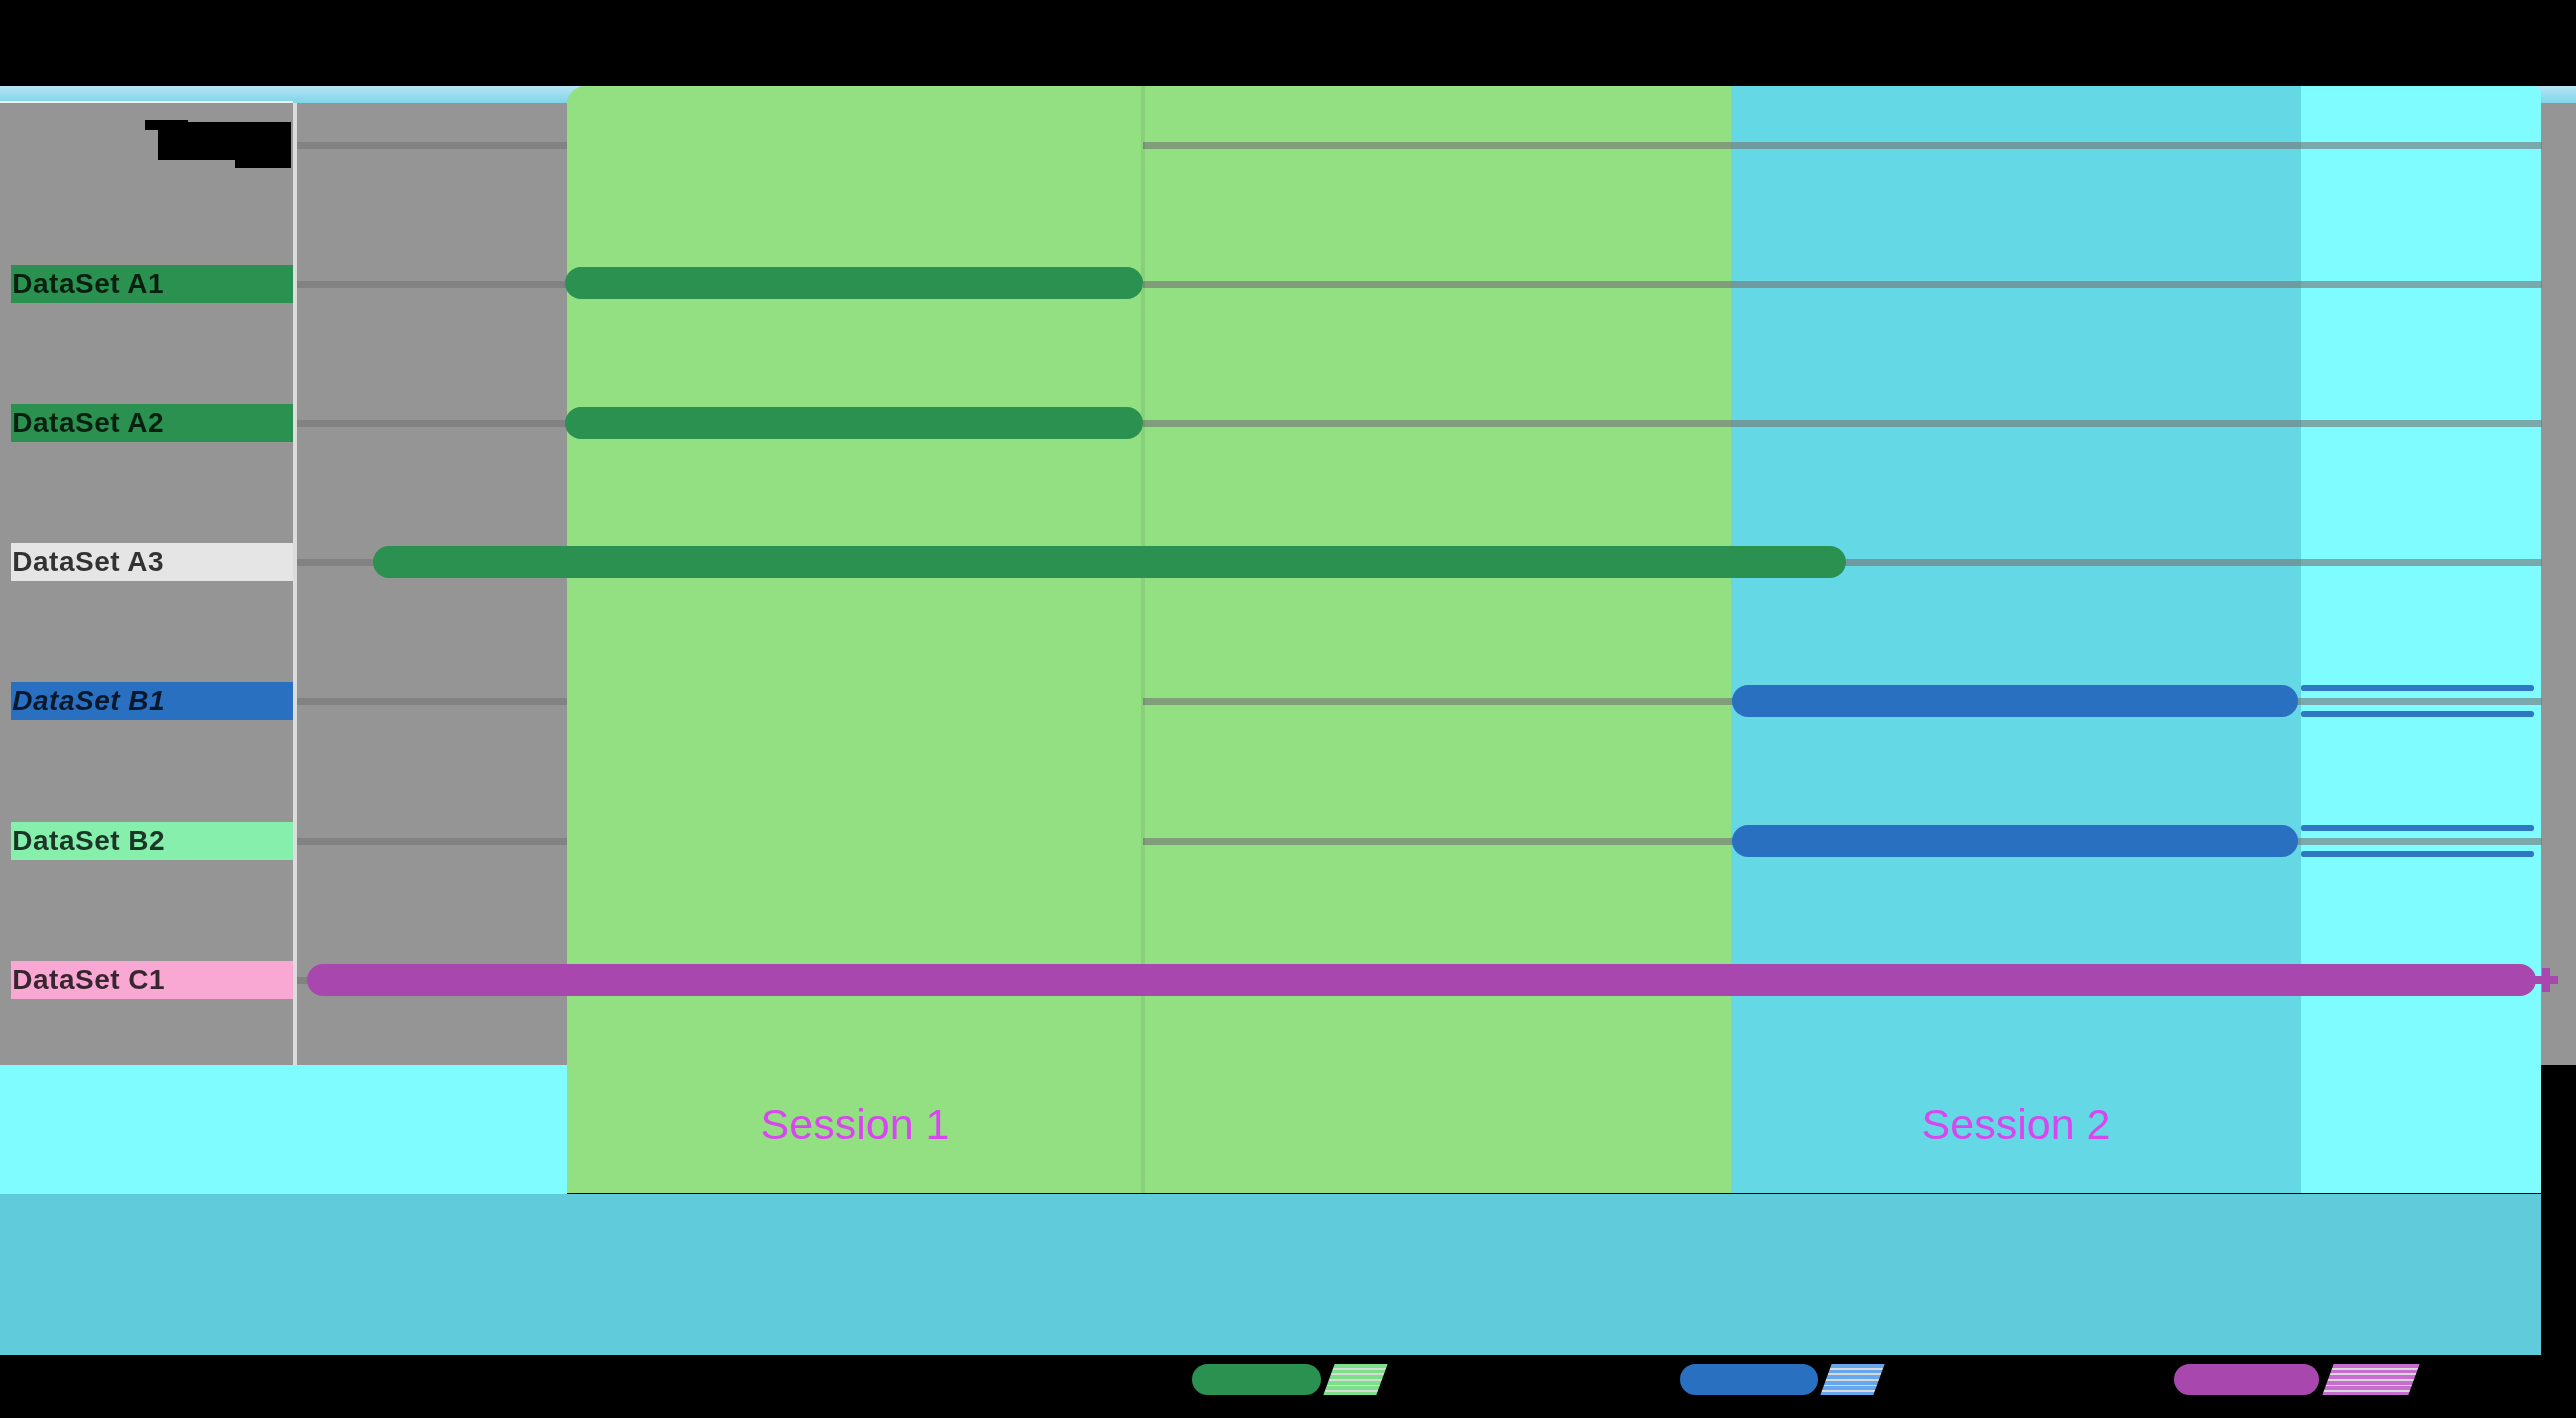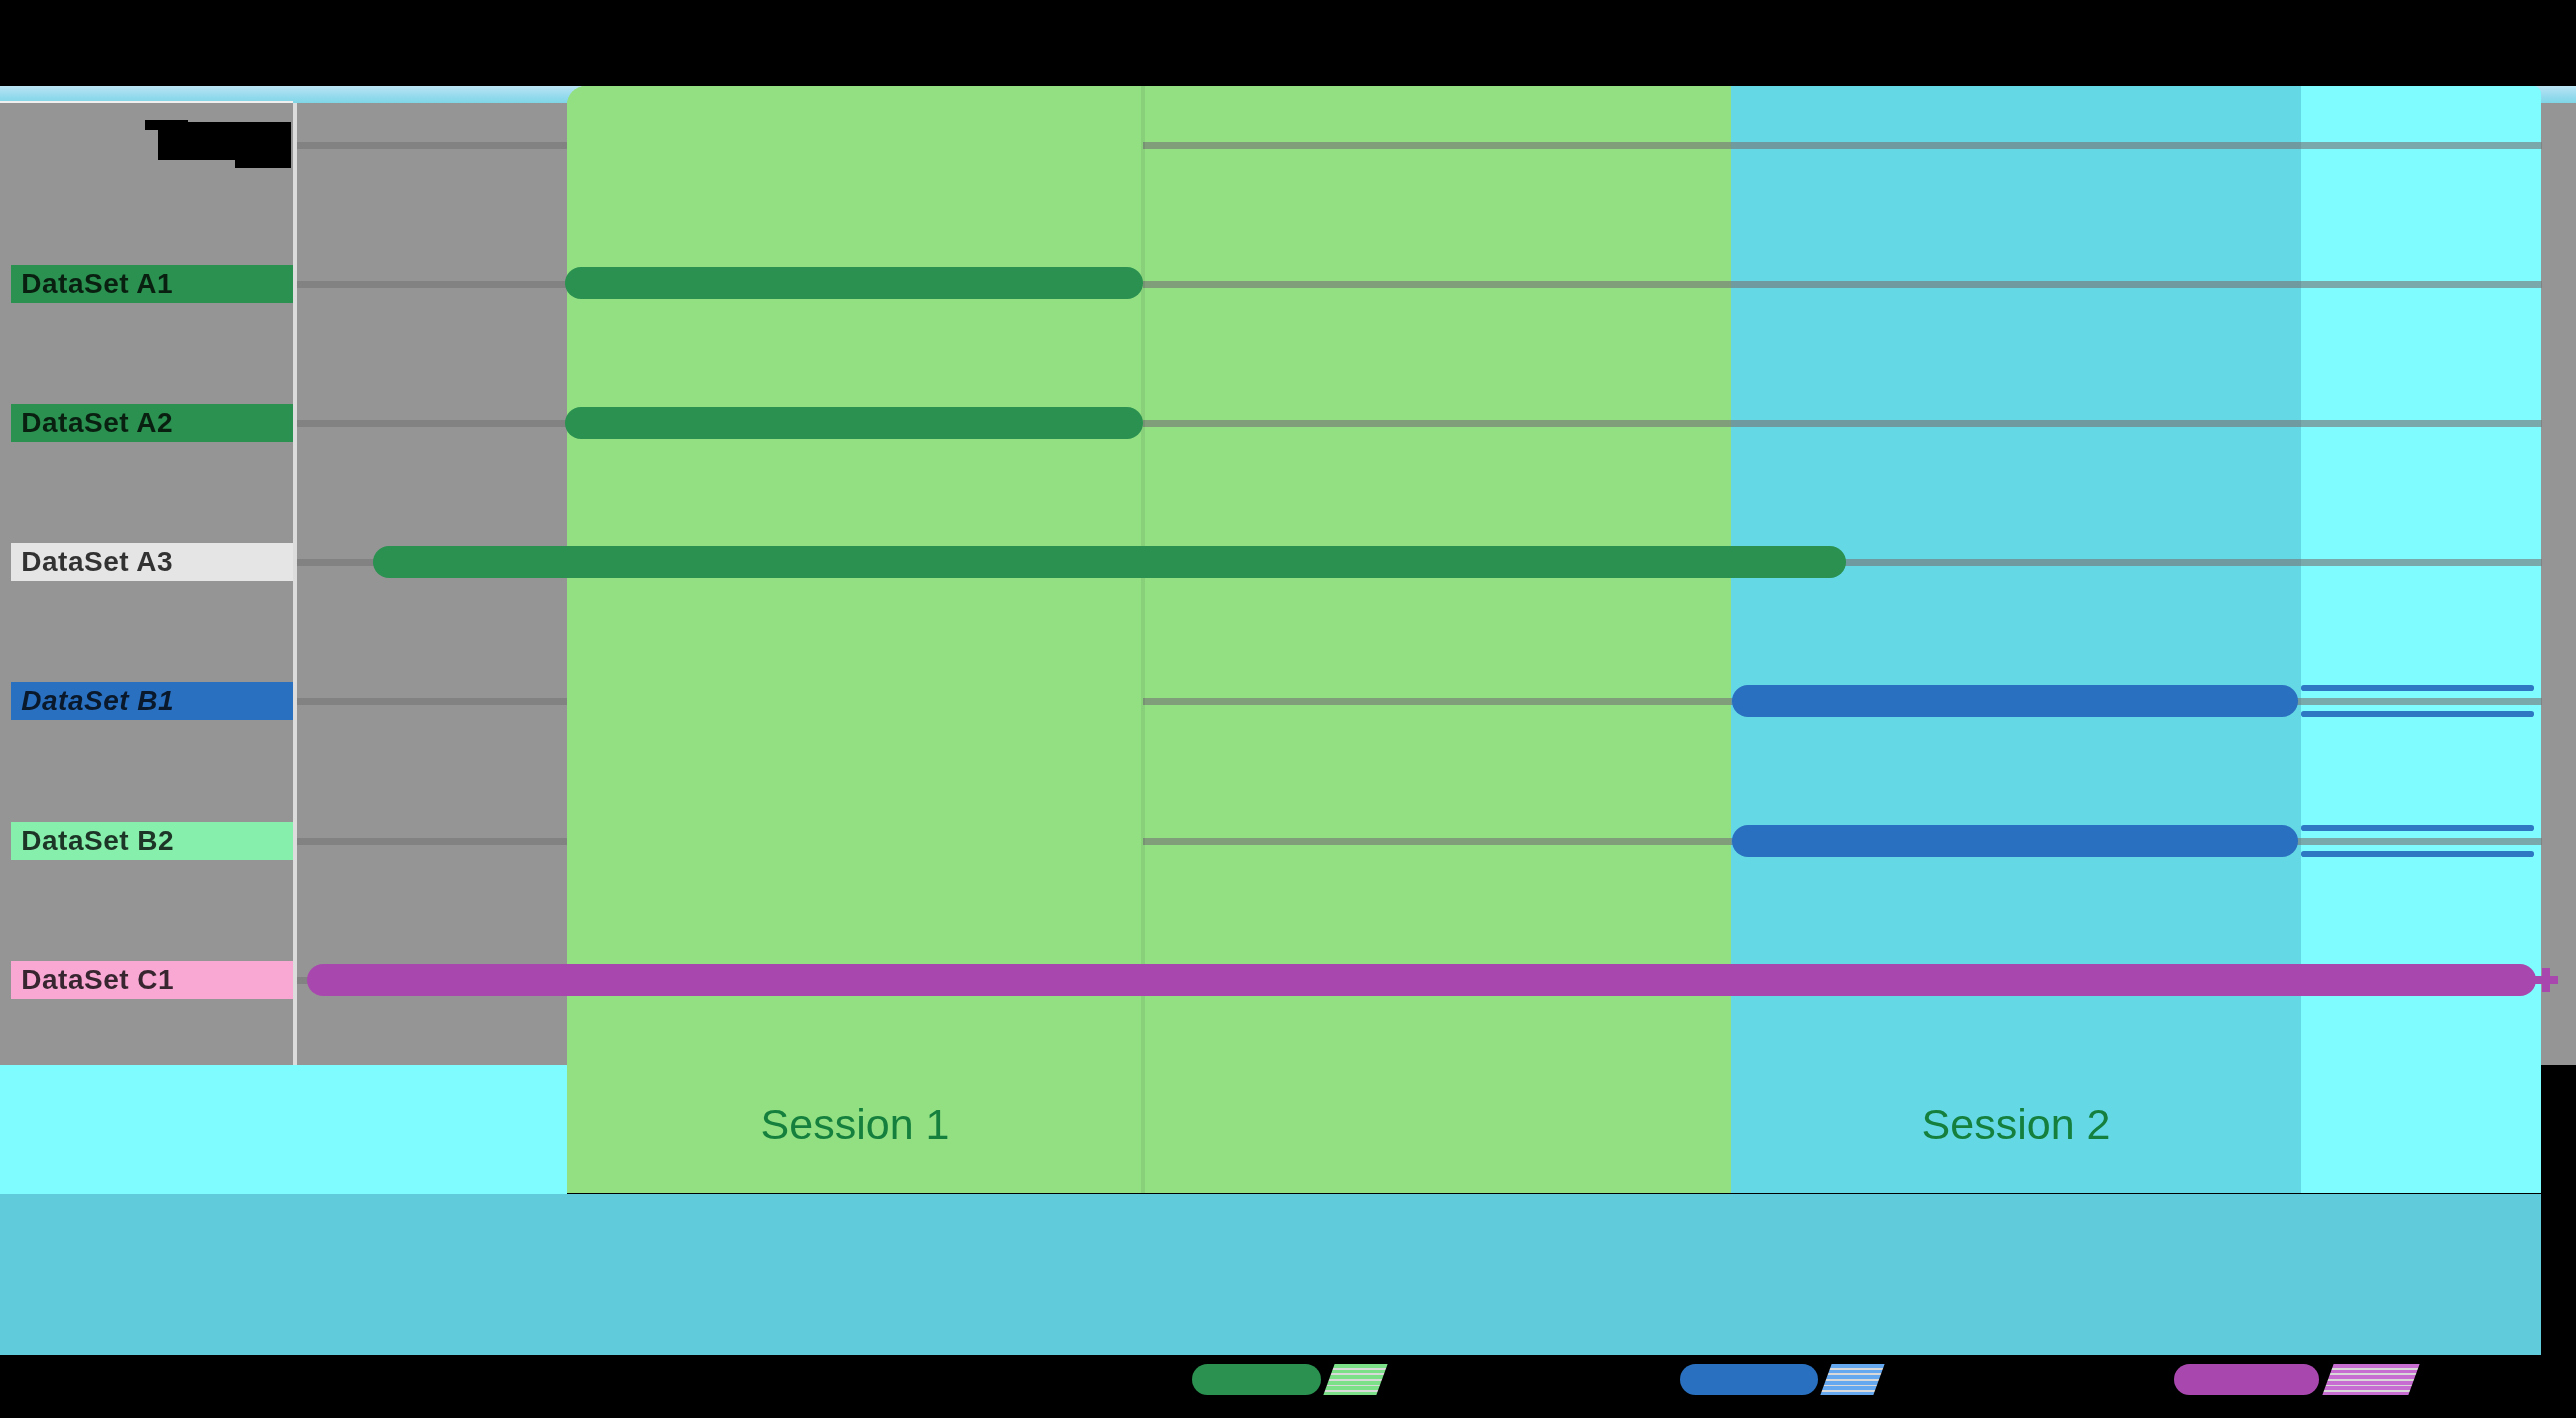--- a/index.html
+++ b/index.html
@@ -30,28 +30,28 @@
   .vline-faint{left:1141px;top:86px;width:3.8px;height:1107px;background:rgba(0,0,0,0.07);}
   .vline-white{left:293px;top:103px;width:3.8px;height:962px;background:#dcdcdc;}
   
   .bar{position:absolute;height:32px;border-radius:16px;}
   .bar-edge{position:absolute;height:5.6px;border-radius:2.8px;opacity:.95;}
   .plus{position:absolute;width:24.4px;height:24.4px;}
   .plus::before{content:"";position:absolute;left:0;top:8.4px;width:24.4px;height:7.5px;background:#a848ae;}
   .plus::after{content:"";position:absolute;left:8.4px;top:0;width:7.5px;height:24.4px;background:#a848ae;}
   
   .rowlabel{position:absolute;left:11.3px;width:282px;height:38px;line-height:38px;
-     font-size:28px;font-weight:bold;color:rgba(0,0,0,0.78);padding-left:10px;
+     font-size:28px;font-weight:bold;color:rgba(0,0,0,0.78);padding-left:1px;
      letter-spacing:0.5px;box-sizing:border-box;white-space:nowrap;overflow:hidden;}
   
   .redact-main{left:158px;top:122px;width:133px;height:38px;background:#000;}
   .redact-bar{left:145px;top:120px;width:43px;height:10.3px;background:#000;}
   .redact-step{left:235px;top:158px;width:56px;height:10.3px;background:#000;}
   
-  .session-label{position:absolute;top:1100px;font-size:43px;color:#15803d;
+  .session-label{position:absolute;top:1100px;font-size:43px;color:#d946ef;
      text-align:center;}
   .s1{left:567px;width:576px;}
   .s2{left:1731px;width:570px;}
   
   .legend-pill{position:absolute;top:1364px;height:31px;border-radius:16px;}
   .legend-block{position:absolute;top:1364px;height:31px;transform:skewX(-20deg);}
 </style>
 </head>
 <body>
 

